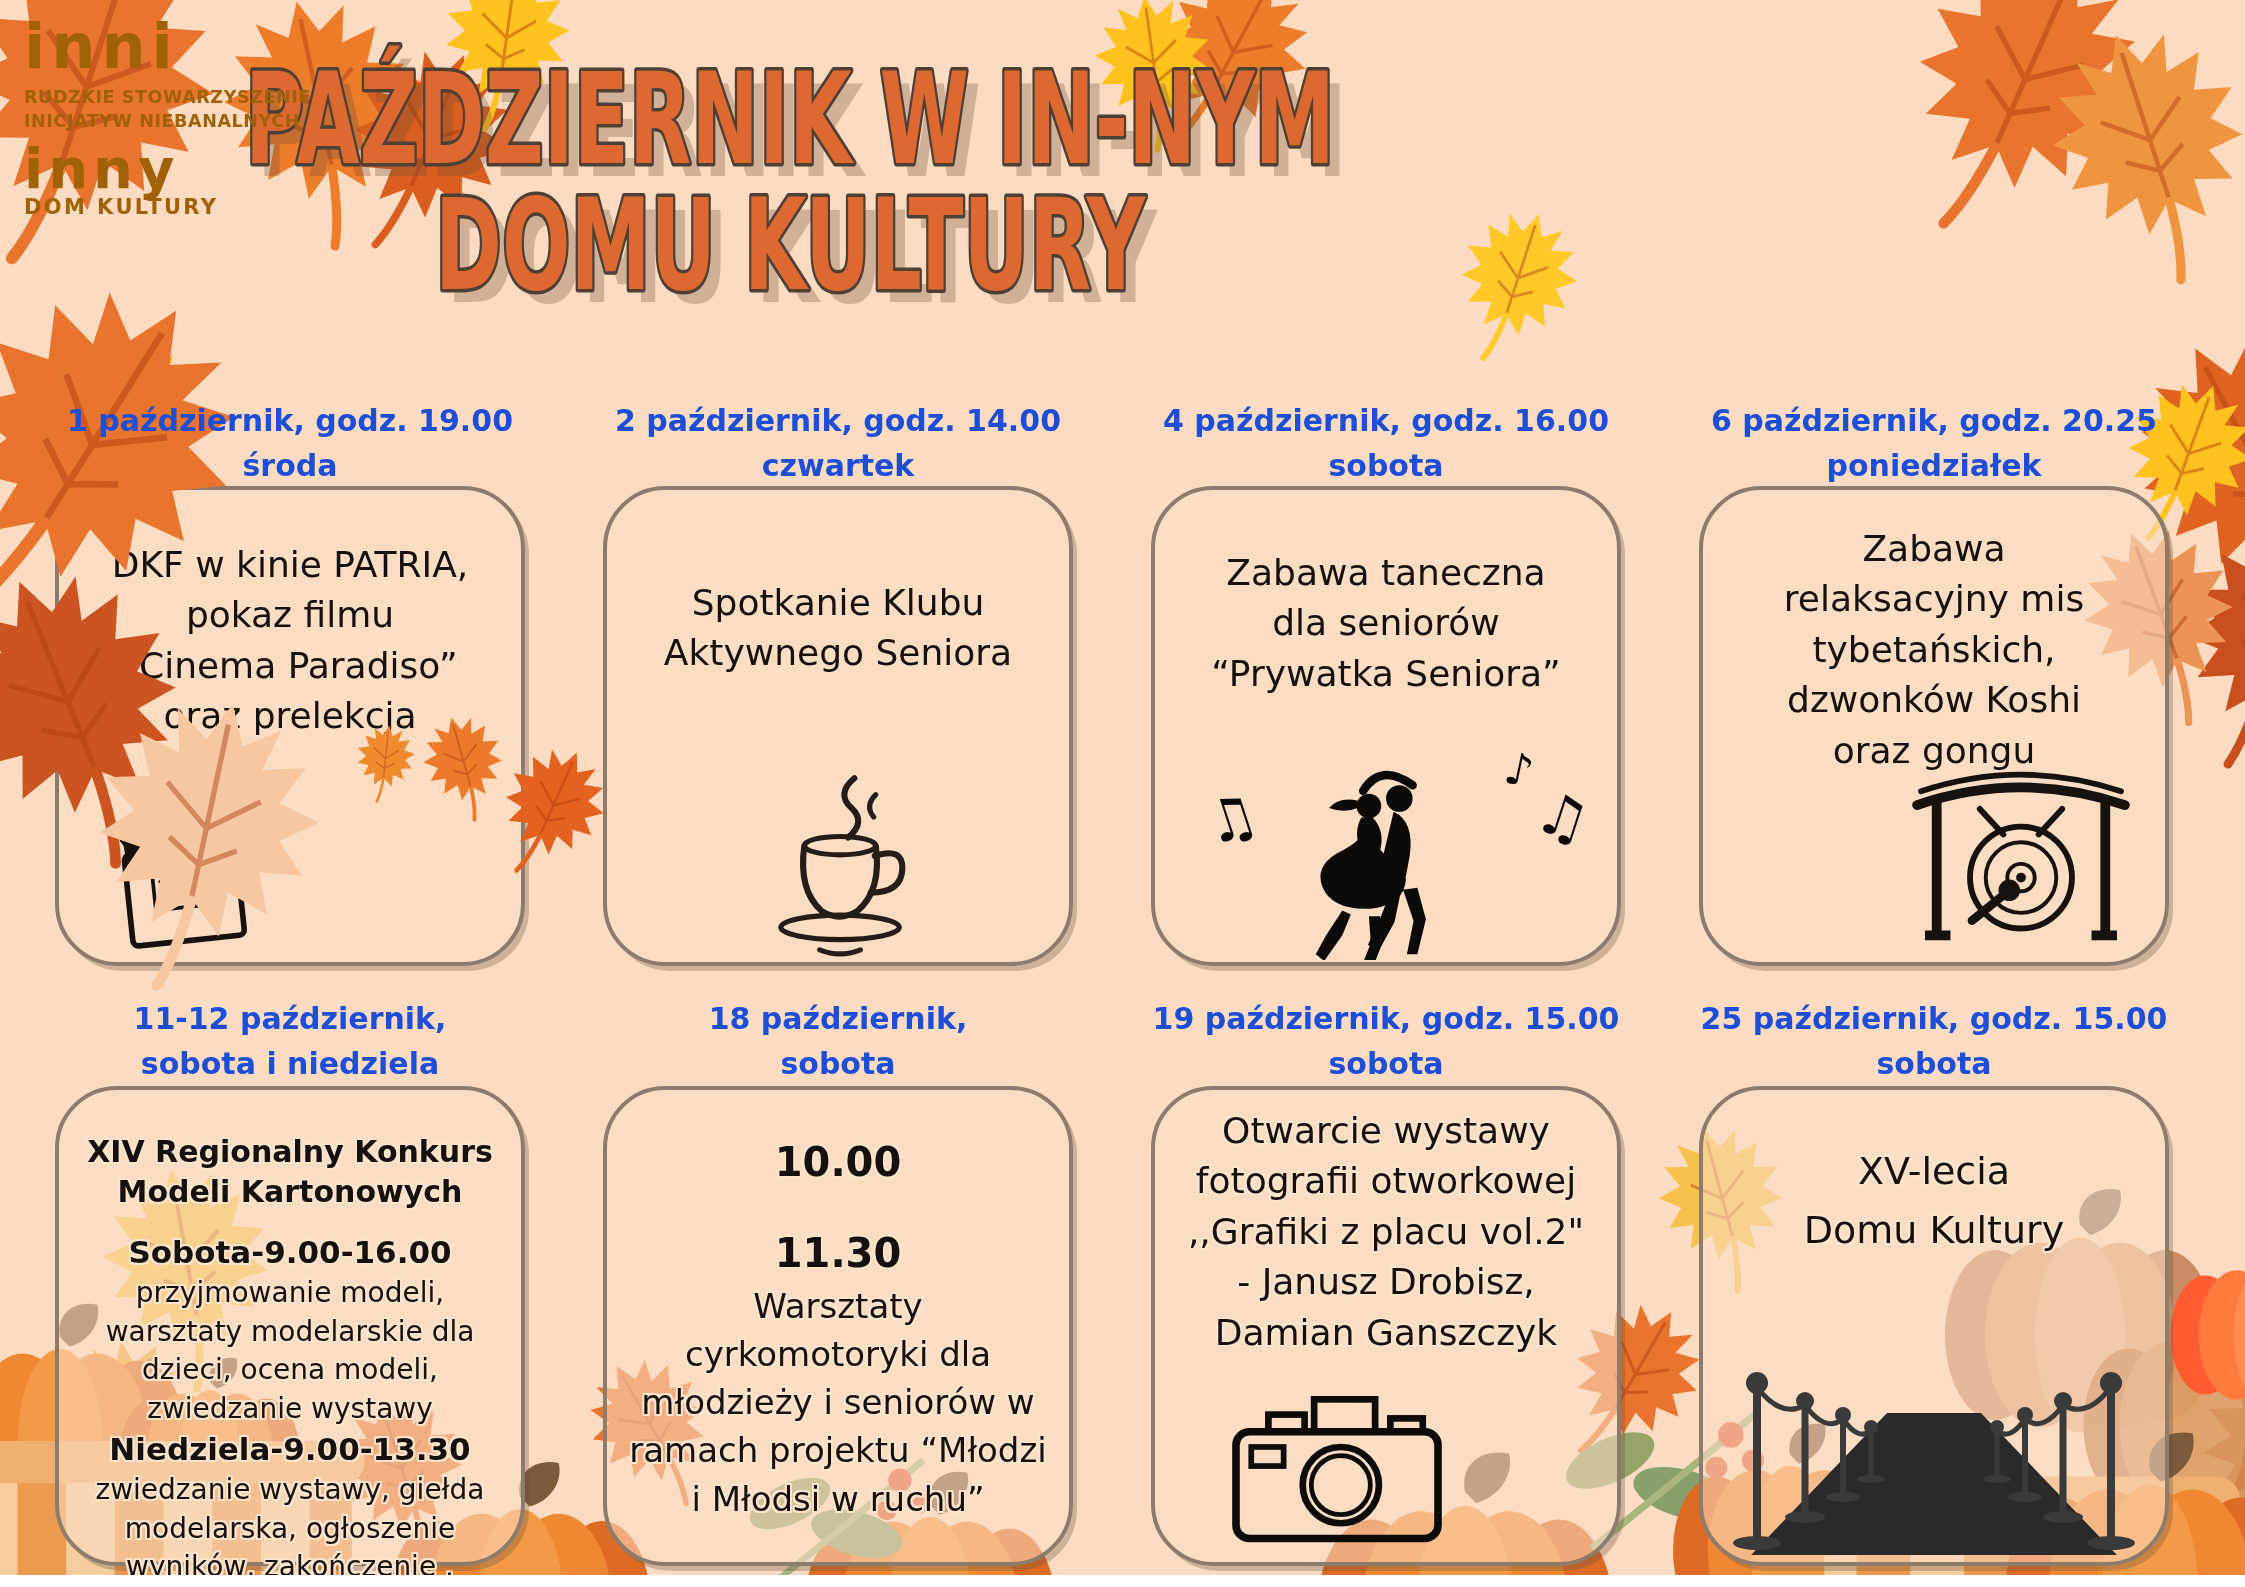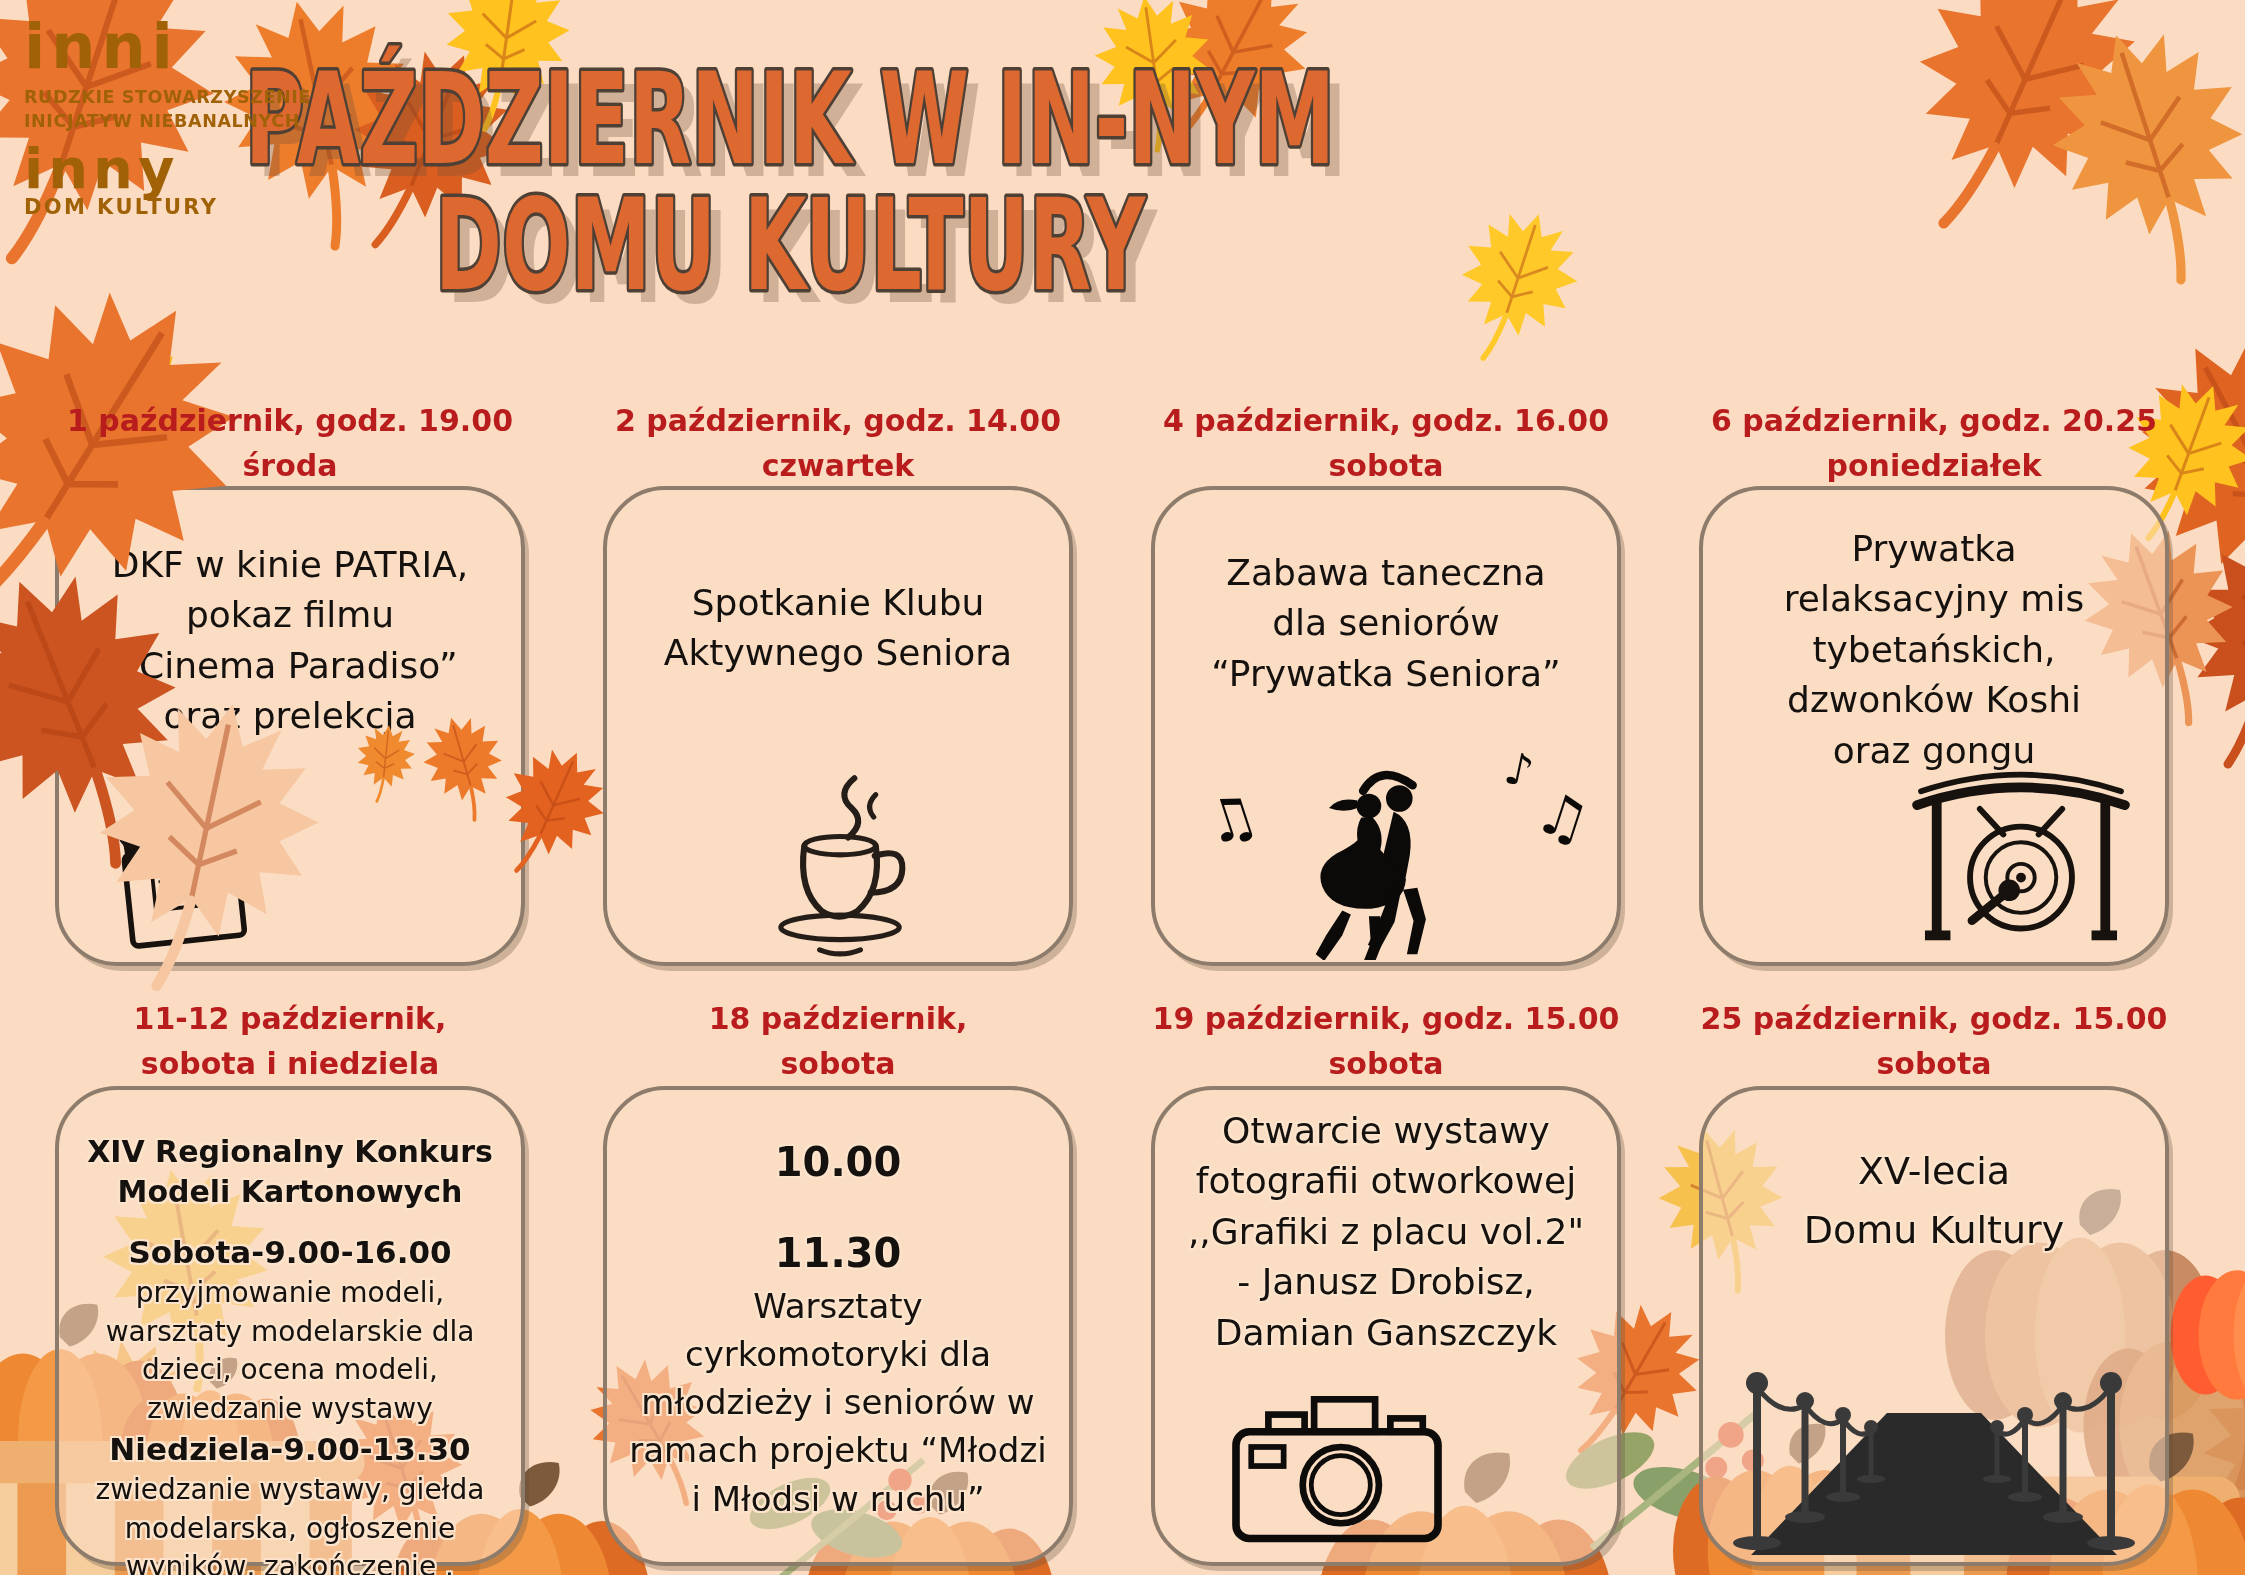--- a/index.html
+++ b/index.html
@@ -22,21 +22,21 @@
   .title-svg{position:absolute;left:90px;top:30px;width:1400px;height:310px;z-index:1;}
   .title-svg text{font-family:"DejaVu Sans","Liberation Sans",sans-serif;font-weight:700;}
 
   
   .head-row,.card-row{position:absolute;left:55px;width:2135px;display:grid;
       grid-template-columns:repeat(4,470px);column-gap:78px;}
   .head-row{z-index:2;}
   .card-row{z-index:1;}
   .hr1{top:398px}.hr2{top:996px}
   .cr1{top:486px}.cr2{top:1086px}
-  .evt-head{text-align:center;color:#b91c1c;font-weight:700;font-size:30px;line-height:1.5;}
+  .evt-head{text-align:center;color:#1d4ed8;font-weight:700;font-size:30px;line-height:1.5;}
 
   .card{position:relative;height:472px;border:4px solid #8D7C6B;border-radius:62px;
         background:rgba(252,223,199,.55);
         box-shadow:5px 6px 0 -1px rgba(99,78,60,.30);}
   .card-text{position:relative;z-index:3;text-align:center;color:#15110E;
              font-size:36px;line-height:1.40;padding:52px 24px 0;}
   .halo{text-shadow:2px 0 0 #FCE3CB,-2px 0 0 #FCE3CB,0 2px 0 #FCE3CB,0 -2px 0 #FCE3CB,
         2px 2px 0 #FCE3CB,-2px -2px 0 #FCE3CB,2px -2px 0 #FCE3CB,-2px 2px 0 #FCE3CB;}
 
   .icon{position:absolute;z-index:2;}
@@ -419,21 +419,21 @@
             <path d="M117 122 l-13 34 -13 28 11 7 17 -31 7 -34 z"></path>
             <path d="M64 148 l-17 26 -11 20 9 7 19 -27 9 -22 z"></path>
             <path d="M92 154 l2 28 -7 18 11 3 9 -23 -3 -26 z"></path>
           </g>
         </svg>
       </div>
     </div>
 
     <div class="card">
       <div class="card-text pt4">
-        <div>Prywatka</div>
+        <div>Zabawa</div>
         <div>relaksacyjny mis</div>
         <div>tybetańskich,</div>
         <div>dzwonków Koshi</div>
         <div>oraz gongu</div>
       </div>
       <div class="icon icon-gong">
         <svg viewBox="0 0 240 200" fill="none" stroke="#17120E" stroke-linecap="round">
           <path d="M14 48 Q120 12 226 48" stroke-width="10"></path>
           <path d="M18 34 Q120 0 222 34" stroke-width="6"></path>
           <path d="M34 46 V176 M206 46 V176" stroke-width="10"></path>

